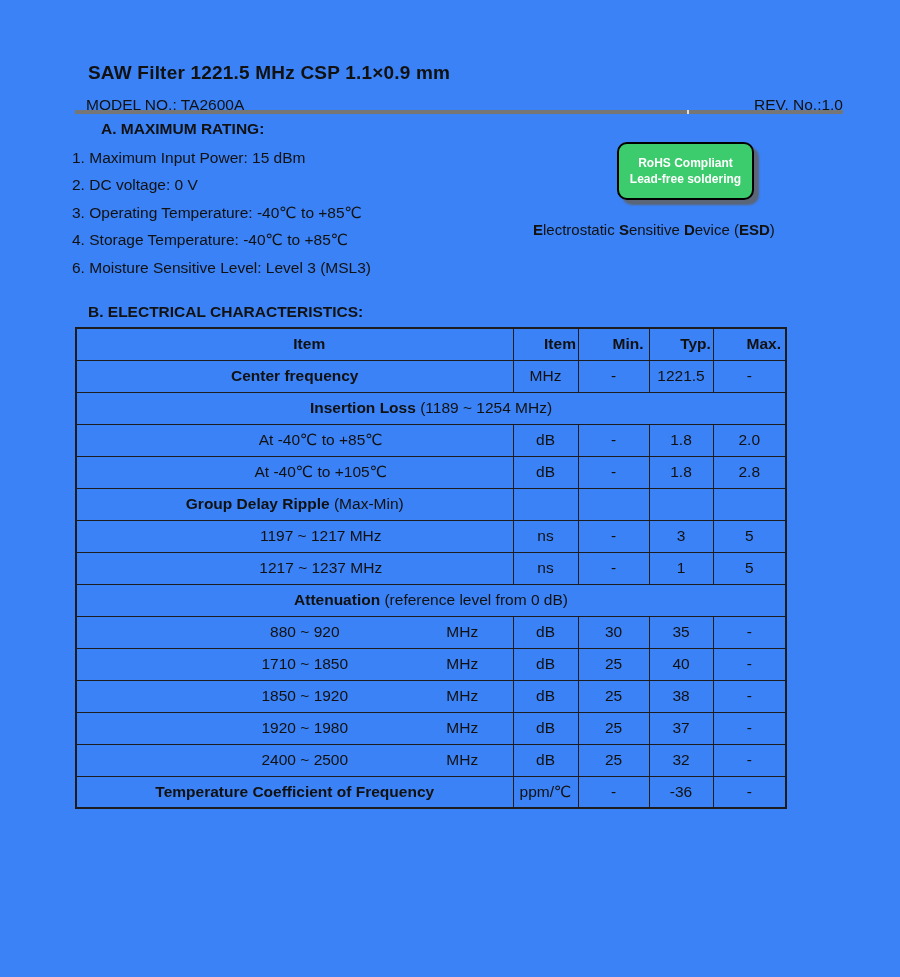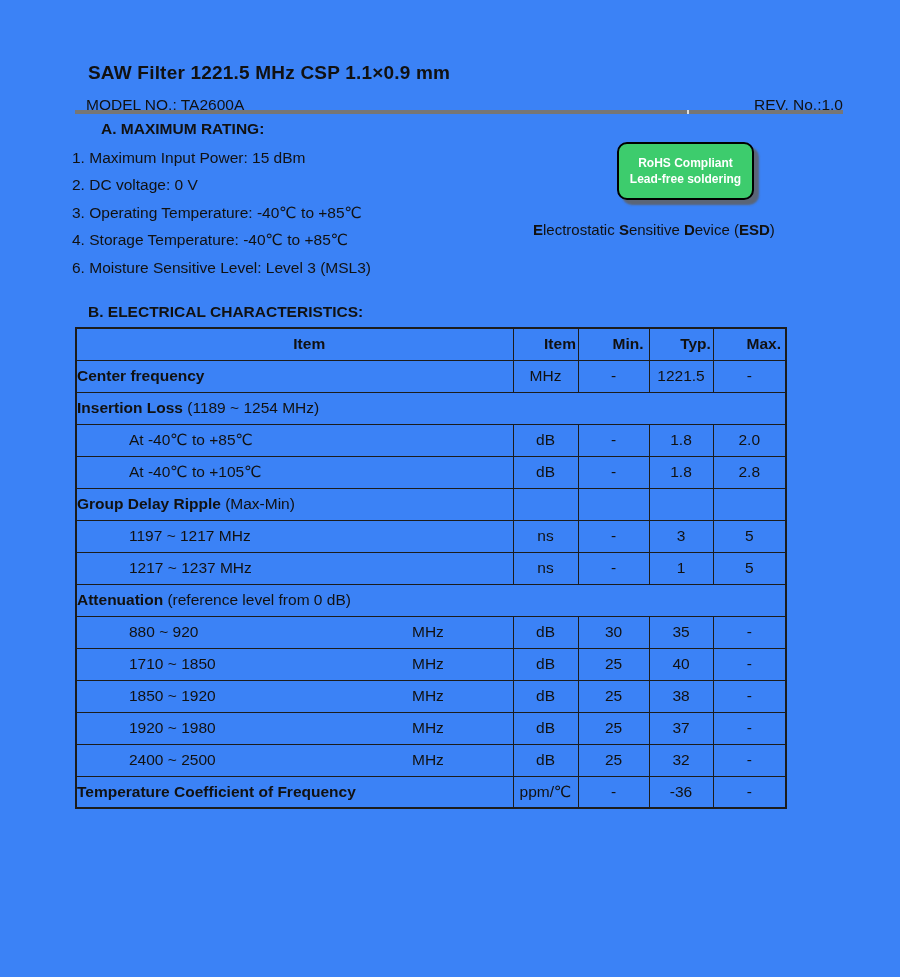--- a/index.html
+++ b/index.html
@@ -114,21 +114,21 @@
     vertical-align: middle;
     white-space: nowrap;
     overflow: hidden;
   }
   table.spec th {
     font-weight: bold;
     text-align: center;
     padding-left: 29px;
   }
   td.c-item {
-    text-align: left;
+    text-align: center;
     padding-left: 10px;
   }
   td.c-item.ind { padding-left: 52px; }
   td.c-item .rng { display: inline-block; width: 283px; }
   td.c-unit, td.c-min, td.c-typ, td.c-max { text-align: center; }
   td.c-item b { font-weight: bold; }
 </style>
 </head>
 <body>
 

